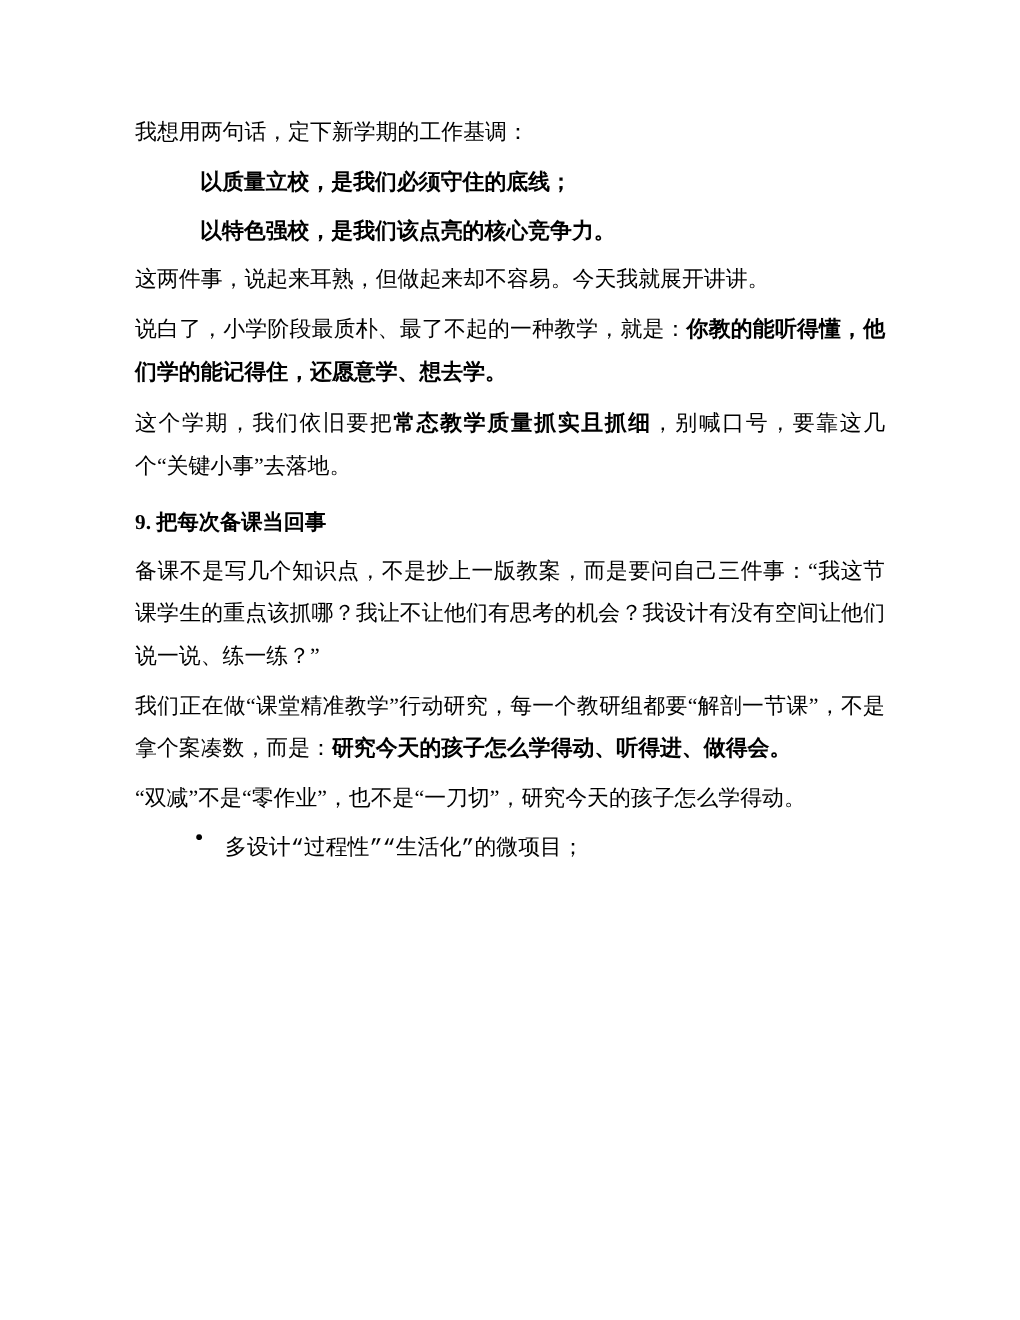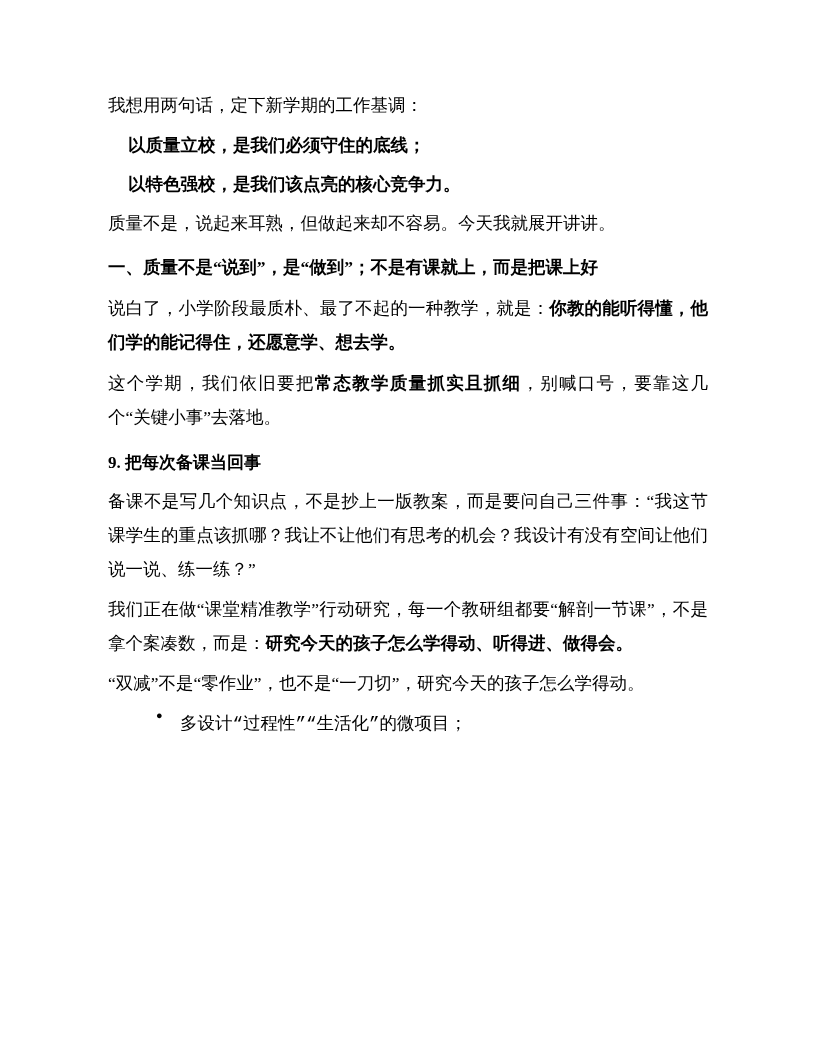--- a/index.html
+++ b/index.html
@@ -30,21 +30,21 @@
     margin: 0 0 6px 0;
     text-align: justify;
     text-justify: inter-ideograph;
   }
   .para {
     font-size: 17.5px;
     line-height: 1.95;
   }
   .tagline {
     font-weight: bold;
-    margin-left: 20px;
+    margin-left: 52px;
     margin-bottom: 4px;
     line-height: 2.0;
   }
   .heading1 {
     font-weight: bold;
     font-size: 17.5px;
     line-height: 2.0;
     margin-top: 10px;
     margin-bottom: 6px;
   }
@@ -82,23 +82,22 @@
 
 <div class="page">
   <div class="doc-body">
 
     <p class="para">我想用两句话，定下新学期的工作基调：</p>
 
     <p class="tagline">以质量立校，是我们必须守住的底线；</p>
 
     <p class="tagline">以特色强校，是我们该点亮的核心竞争力。</p>
 
-    <p class="para">质量不是，说起来耳熟，但做起来却不容易。今天我就展开讲讲。</p>
+    <p class="para">这两件事，说起来耳熟，但做起来却不容易。今天我就展开讲讲。</p>
 
-    <p class="heading1">一、质量不是“说到”，是“做到”；不是有课就上，而是把课上好</p>
 
     <p class="para"><span>说白了，小学阶段最质朴、最了不起的一种教学，就是：</span><span class="bold">你教的能听得懂，他们学的能记得住，还愿意学、想去学。</span></p>
 
     <p class="para"><span>这个学期，我们依旧要把</span><span class="bold">常态教学质量抓实且抓细</span><span>，别喊口号，要靠这几个“关键小事”去落地。</span></p>
 
     <p class="heading2">9.  把每次备课当回事</p>
 
     <p class="para">备课不是写几个知识点，不是抄上一版教案，而是要问自己三件事：“我这节课学生的重点该抓哪？我让不让他们有思考的机会？我设计有没有空间让他们说一说、练一练？”</p>
 
     <p class="para"><span>我们正在做“课堂精准教学”行动研究，每一个教研组都要“解剖一节课”，不是拿个案凑数，而是：</span><span class="bold">研究今天的孩子怎么学得动、听得进、做得会。</span></p>

